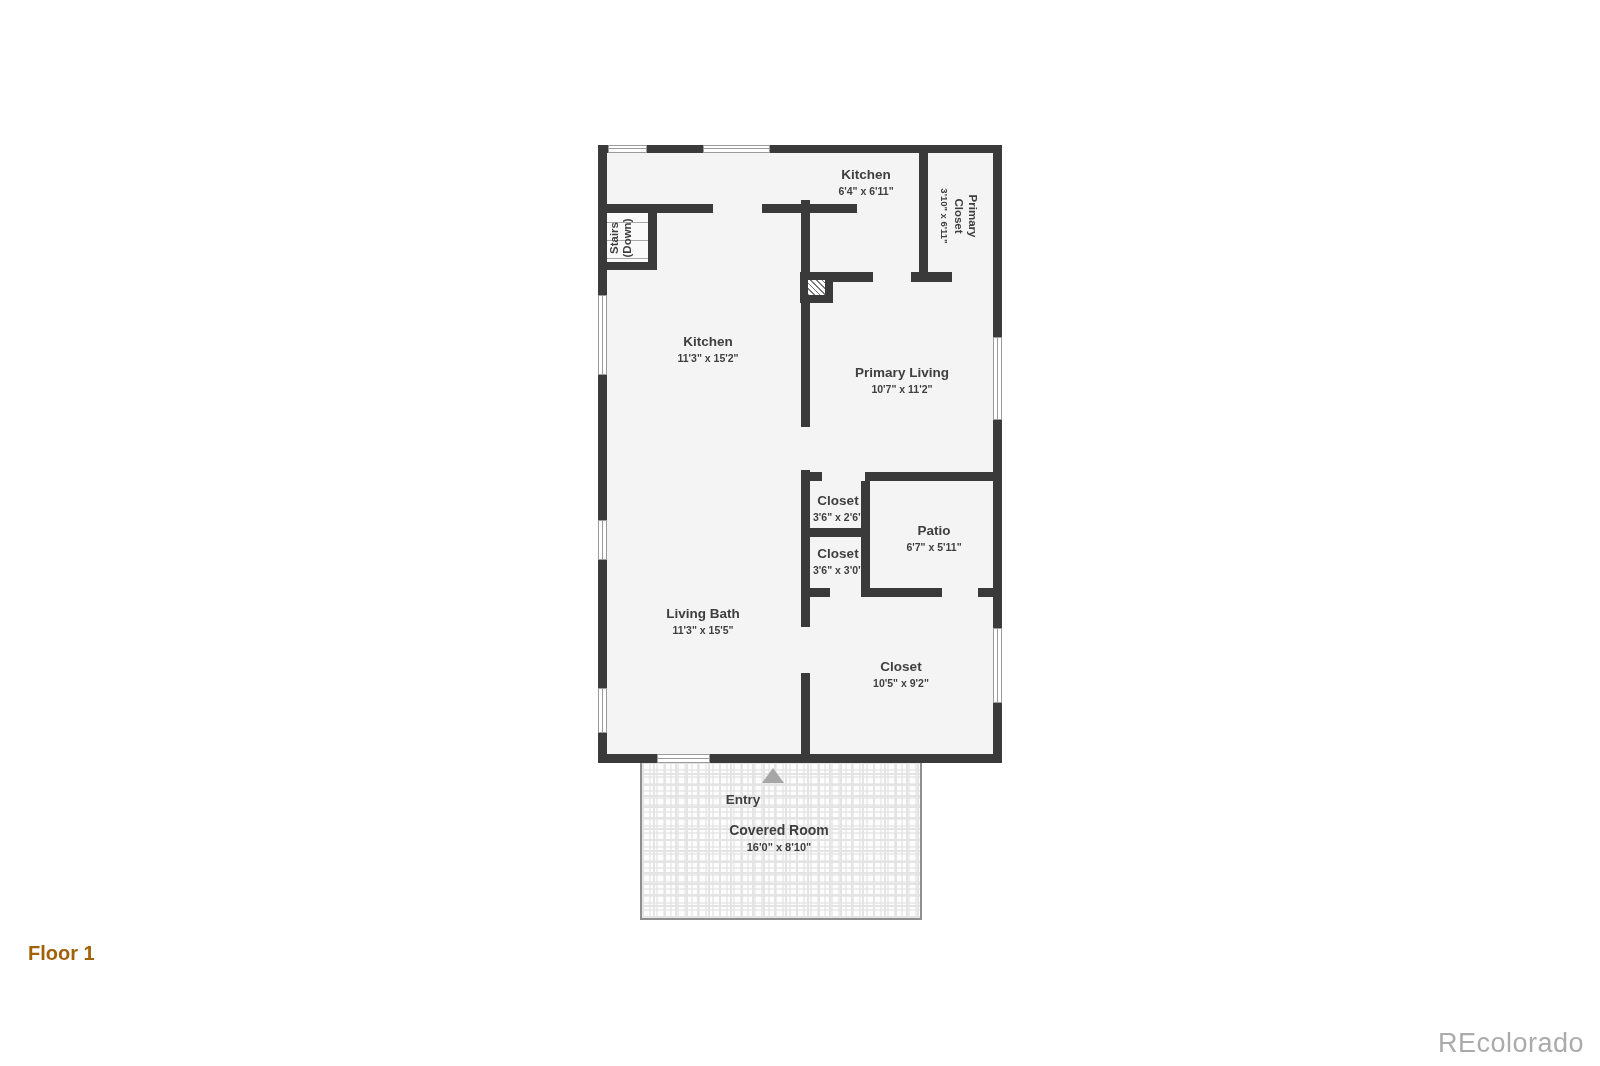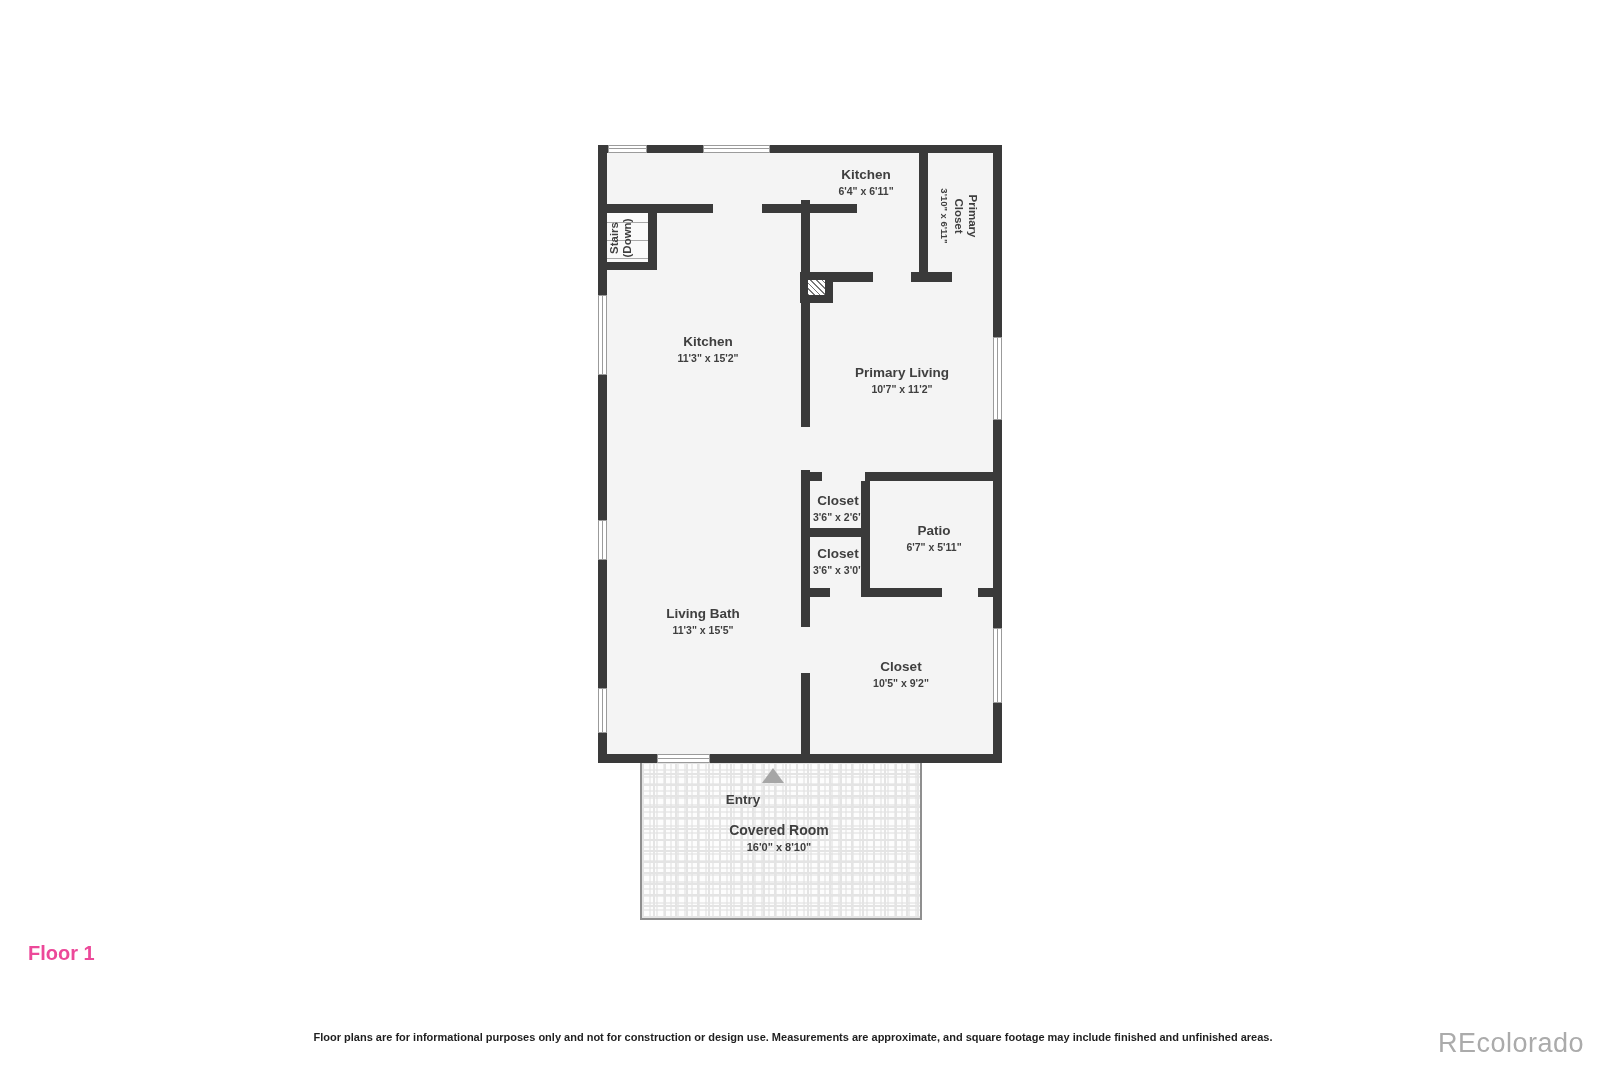--- a/index.html
+++ b/index.html
@@ -31,21 +31,21 @@
       font-weight:bold;line-height:1.25;white-space:nowrap;}
   .lbl .nm{display:block;font-size:13.5px;}
   .lbl .dm{display:block;font-size:10.5px;margin-top:1px;}
   .lbl.rot90{transform:translate(-50%,-50%) rotate(90deg);}
   .lbl.rotm90{transform:translate(-50%,-50%) rotate(-90deg);}
   .lbl .wrap-sm{white-space:normal;width:50px;font-size:11.5px;line-height:1.15;}
   .lbl .wrap-pc{white-space:normal;width:62px;font-size:11.5px;line-height:1.2;}
   .lbl .dm-sm{font-size:9.5px;}
   .lbl.patio-lbl .nm{font-size:14px;}
   .lbl.patio-lbl .dm{font-size:11px;}
-  .floor-label{position:absolute;left:28px;top:942px;font-size:20px;font-weight:bold;color:#ec4899;}
+  .floor-label{position:absolute;left:28px;top:942px;font-size:20px;font-weight:bold;color:#a16207;}
   .disclaimer{position:absolute;left:0;top:1031px;width:1586px;text-align:center;
       font-size:11px;font-weight:bold;color:#1f1f1f;}
   .brand{position:absolute;left:1438px;top:1028px;font-size:27px;color:#ababab;letter-spacing:.5px;}
 </style>
 </head>
 <body>
 
 <div class="page">
   <div class="plan">
 
@@ -155,15 +155,14 @@
     </div>
 
     <div class="lbl patio-lbl" style="left:779px;top:838px">
       <span class="nm">Covered Room</span>
       <span class="dm">16'0" x 8'10"</span>
     </div>
 
   </div>
 
   <div class="floor-label">Floor 1</div>
-  <div class="disclaimer">Floor plans are for informational purposes only and not for construction or design use. Measurements are approximate, and square footage may include finished and unfinished areas.</div>
   <div class="brand">REcolorado</div>
 </div>
 
 </body></html>

